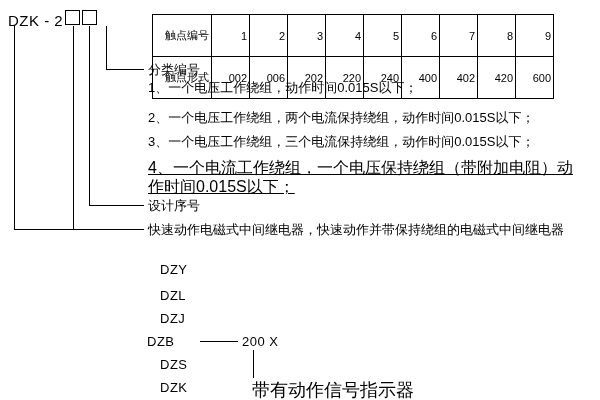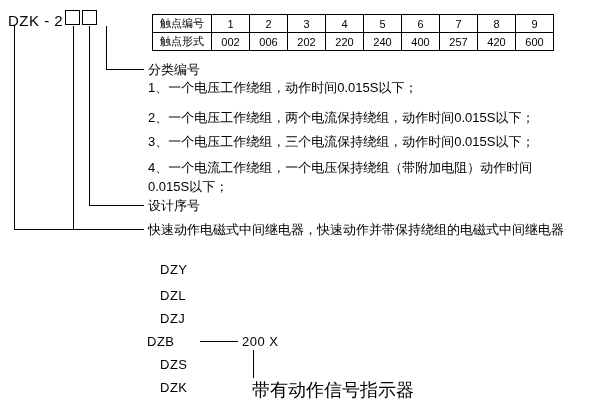--- a/index.html
+++ b/index.html
@@ -44,24 +44,24 @@
     position: absolute;
     left: 152px;
     top: 14px;
   }
   table.codes {
     border-collapse: collapse;
     font-size: 11px;
   }
   table.codes td {
     border: 1px solid #000;
-    text-align: center;
+    text-align: right;
     vertical-align: middle;
     height: 17px;
-    padding: 0 2px;
+    padding: 12px 2px;
   }
   table.codes td.hdr {
     width: 54px;
     font-size: 11px;
   }
   table.codes td.cell {
     width: 33px;
   }
 
   
@@ -78,23 +78,24 @@
 
   
   .note {
     position: absolute;
     font-size: 13px;
     line-height: 16px;
     white-space: nowrap;
   }
   .note-wrap {
     position: absolute;
-    font-size: 13px;
+    font-size: 16px;
     line-height: 19px;
     width: 420px;
+    text-decoration: underline;
   }
 
   
   .fam {
     position: absolute;
     font-size: 13px;
     letter-spacing: 0.5px;
   }
   .fam-val {
     position: absolute;
@@ -144,21 +145,21 @@
         <td class="cell">9</td>
       </tr>
       <tr>
         <td class="hdr">触点形式</td>
         <td class="cell">002</td>
         <td class="cell">006</td>
         <td class="cell">202</td>
         <td class="cell">220</td>
         <td class="cell">240</td>
         <td class="cell">400</td>
-        <td class="cell">257</td>
+        <td class="cell">402</td>
         <td class="cell">420</td>
         <td class="cell">600</td>
       </tr>
     </tbody>
       </table>
   </div>
 
   <div class="note" style="left:148px; top:62px;">分类编号</div>
 
   <div class="note" style="left:148px; top:80px;">1、一个电压工作绕组，动作时间0.015S以下；</div>

